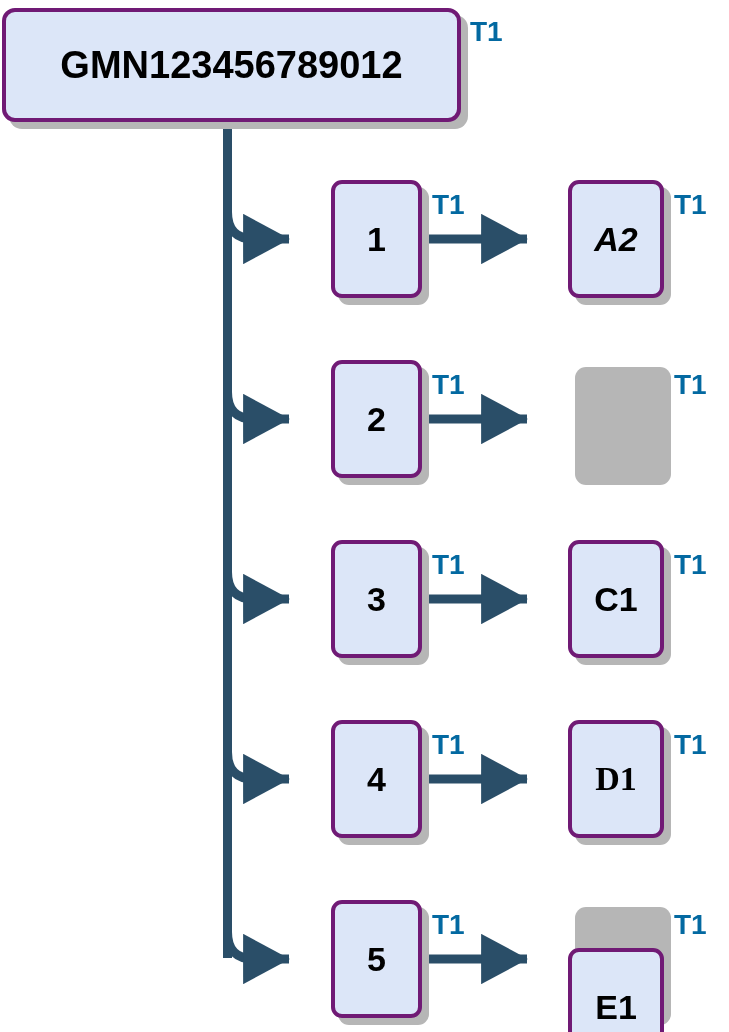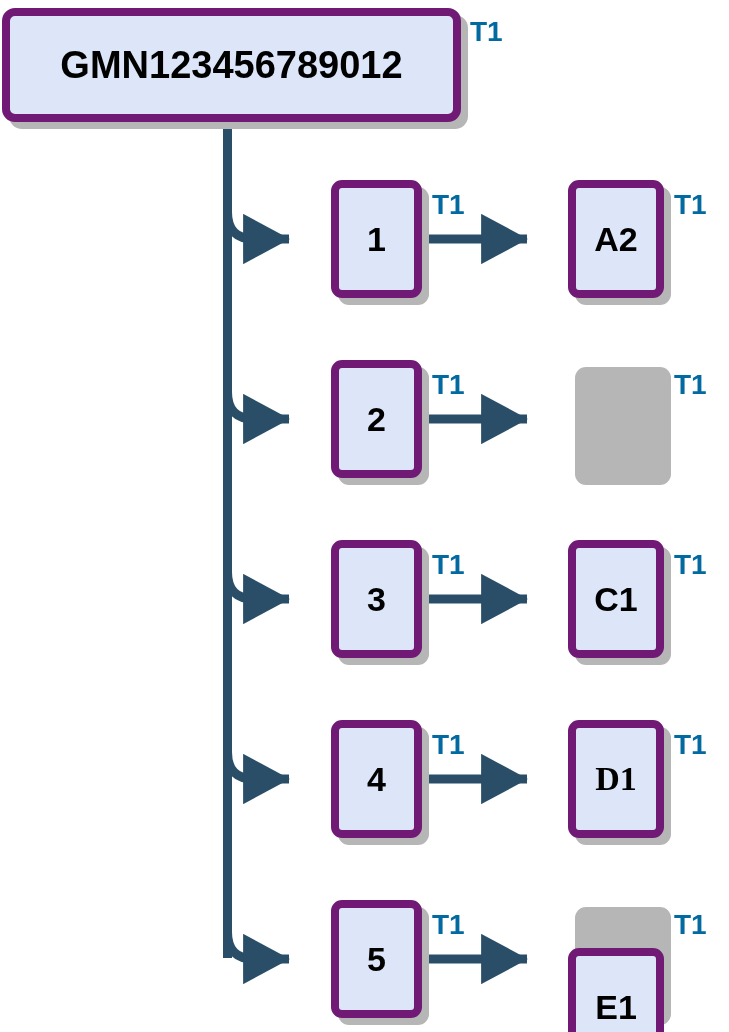--- a/index.html
+++ b/index.html
@@ -24,21 +24,21 @@
     width: 729px;
     height: 1032px;
     pointer-events: none;
   }
 
   
   .node {
     position: absolute;
     box-sizing: border-box;
     background: #dce6f8;
-    border: 8px solid #701a75;
+    border: 4px solid #701a75;
     display: flex;
     align-items: center;
     justify-content: center;
     color: #000000;
     font-weight: bold;
     z-index: 3;
   }
   .node-shadow {
     position: absolute;
     background: #b6b6b6;
@@ -130,21 +130,21 @@
 
   <div class="node-shadow root-shadow"></div>
   <div class="node root">GMN123456789012</div>
   <div class="tag" style="left:470px; top:18px;">T1</div>
 
   <div class="node-shadow mid-shadow" style="top:187px;"></div>
   <div class="node mid" style="top:180px;">1</div>
   <div class="tag" style="left:432px; top:191px;">T1</div>
 
   <div class="node-shadow leaf-shadow" style="top:187px;"></div>
-  <div class="node leaf" style="top:180px;">A2</div>
+  <div class="node leaf" style="top:180px;font-style:italic;">A2</div>
   <div class="tag" style="left:674px; top:191px;">T1</div>
 
   <div class="node-shadow mid-shadow" style="top:367px;"></div>
   <div class="node mid" style="top:360px;">2</div>
   <div class="tag" style="left:432px; top:371px;">T1</div>
 
   <div class="node-shadow leaf-shadow" style="top:367px;"></div>
   <div class="tag" style="left:674px; top:371px;">T1</div>
 
   <div class="node-shadow mid-shadow" style="top:547px;"></div>

